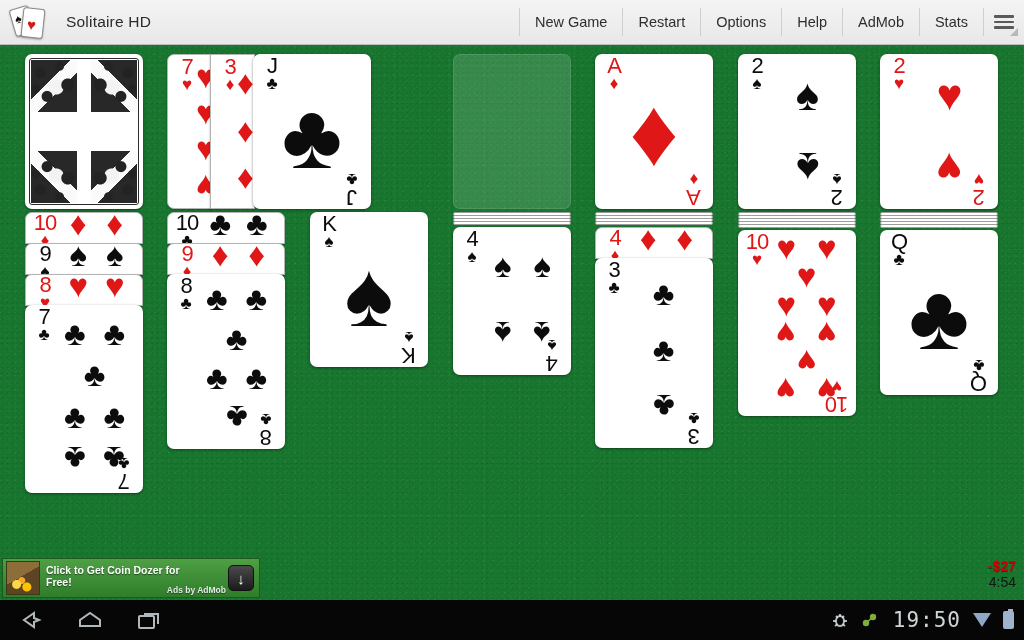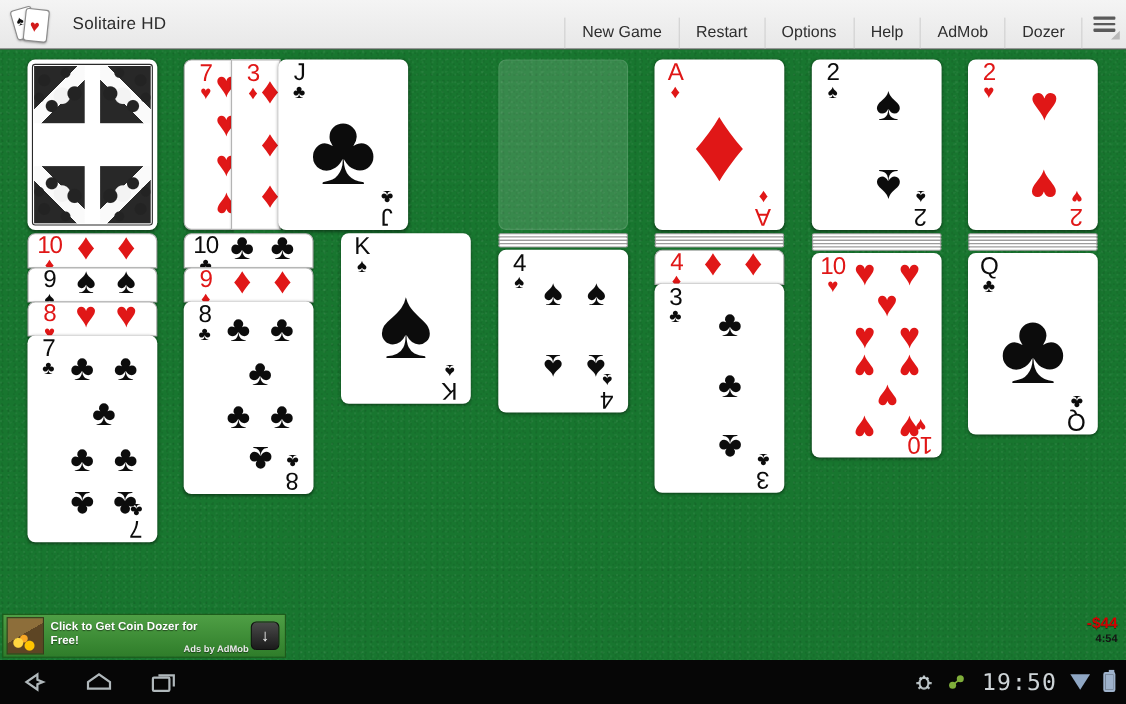--- a/index.html
+++ b/index.html
@@ -29,21 +29,21 @@
   .app-icon .c2 { width:22px; height:30px; left:14px; top:6px; transform:rotate(6deg); }
   .app-icon .sp {
     position:absolute; left:7px; top:10px; font-size:12px; color:#111; transform:rotate(-16deg);
   }
   .app-icon .hr {
     position:absolute; left:19px; top:14px; font-size:15px; color:#d21a1a; transform:rotate(6deg);
   }
   .app-title {
     font-size:15.5px; color:#2b2b2b; margin-left:14px; letter-spacing:.2px; white-space:nowrap;
   }
-  .menu-items { margin-left:auto; display:flex; align-items:flex-end; height:100%; }
+  .menu-items { margin-left:auto; display:flex; align-items:center; height:100%; }
   .menu-item {
     font-size:14.5px; color:#2e2e2e; padding:0 15px; height:28px; line-height:28px;
     border-right:1px solid #cfcfcf; white-space:nowrap; cursor:pointer;
   }
   .menu-item:first-child { border-left:1px solid #cfcfcf; }
   .overflow-btn {
     width:40px; height:100%; display:flex; align-items:center; justify-content:center;
     position:relative; cursor:pointer;
   }
   .ham { width:20px; }
@@ -171,21 +171,21 @@
     width:26px; height:26px; margin-right:5px; border-radius:5px; flex:none;
     background:linear-gradient(#4a4a4a,#1b1b1b); border:1px solid #111;
     display:flex; align-items:center; justify-content:center;
     color:#fff; font-size:15px; line-height:1;
   }
 
   
   .score-box { position:absolute; right:8px; top:558px; text-align:right; }
   .score { font-size:14px; font-weight:bold; color:#d40000; line-height:16px;
            text-shadow:0 1px 0 rgba(0,0,0,.4); }
-  .timer { font-size:10px; font-weight:bold; color:#141414; line-height:16px; }
+  .timer { font-size:14px; font-weight:normal; color:#141414; line-height:16px; }
 
   
   .sysbar {
     position:absolute; left:0; top:600px; width:1024px; height:40px;
     background:#060606; display:flex; align-items:center;
   }
   .nav-btn { width:60px; height:40px; display:flex; align-items:center; justify-content:center; cursor:pointer; }
   .ic { stroke:#cfd8dc; fill:none; stroke-width:2; opacity:.85; }
   .sys-right { margin-left:auto; display:flex; align-items:center; padding-right:10px; gap:12px; }
   .clock {
@@ -211,21 +211,21 @@
       <div class="hr">♥</div>
     </div>
     <div class="app-title">Solitaire HD</div>
 
     <div class="menu-items">
       <div class="menu-item">New Game</div>
       <div class="menu-item">Restart</div>
       <div class="menu-item">Options</div>
       <div class="menu-item">Help</div>
       <div class="menu-item">AdMob</div>
-      <div class="menu-item">Dozer</div>
+      <div class="menu-item">Stats</div>
       <div class="overflow-btn">
         <div class="ham">
             <i></i>
             <i></i>
             <i></i>
           </div>
         <div class="ham-corner"></div>
       </div>
     </div>
   </div>
@@ -530,21 +530,21 @@
       <div class="ad-thumb"></div>
       <div class="ad-text">
         <div class="ad-line">Click to Get Coin Dozer for</div>
         <div class="ad-line" style="padding-top:0">Free!</div>
         <div class="ad-by">Ads by AdMob</div>
       </div>
       <div class="ad-dl">↓</div>
     </div>
 
     <div class="score-box" style="top:513px;">
-      <div class="score">-$44</div>
+      <div class="score">-$27</div>
       <div class="timer">4:54</div>
     </div>
 
   </div>
 
   <div class="sysbar">
     <div class="nav-btn">
       <svg width="26" height="20" viewBox="0 0 26 20">
           <path class="ic" d="M17 3 L7 10 L17 17 L17 12 L22 10 L17 8 Z"></path>
         </svg>

